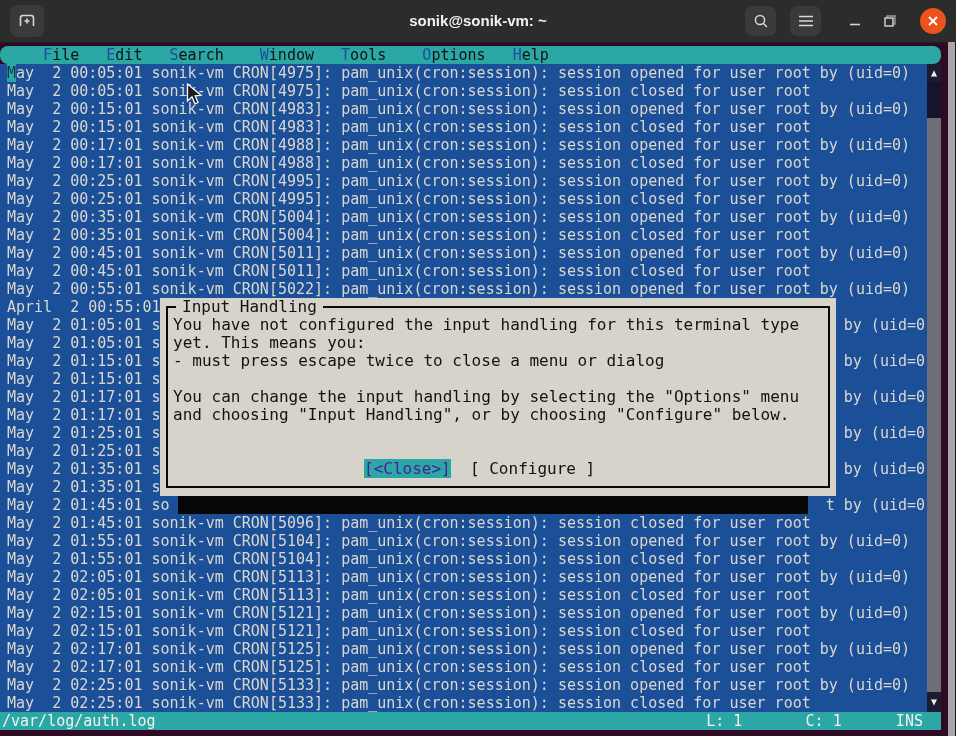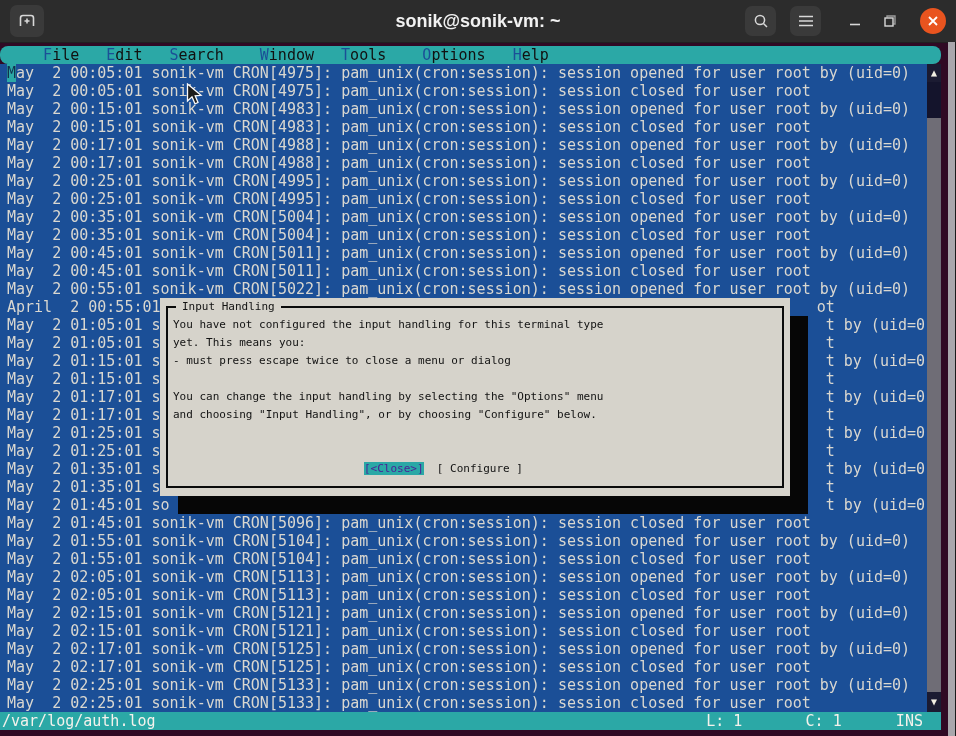--- a/index.html
+++ b/index.html
@@ -2,21 +2,21 @@
 <html><head>
 <meta charset="utf-8">
 <style>
   html,body{margin:0;padding:0;}
   body{width:956px;height:736px;overflow:hidden;background:#1b1b1b;}
   .window{position:relative;width:956px;height:736px;background:#300a24;font-family:"DejaVu Sans Mono",monospace;}
 
   
   .titlebar{position:absolute;top:0;left:0;width:956px;height:42px;background:#2c2c2c;border-bottom:1px solid #211f20;}
   .tb-title{position:absolute;left:0;right:0;top:0;height:34px;line-height:42px;text-align:center;
-            color:#f2f2f2;font-family:"Liberation Sans",sans-serif;font-size:18px;font-weight:bold;}
+            color:#f2f2f2;font-family:"Liberation Sans",sans-serif;font-size:15px;font-weight:bold;}
   .tb-btn{position:absolute;border-radius:7px;display:flex;align-items:center;justify-content:center;}
   .tb-btn.boxed{background:#3a3a3a;}
   .btn-newtab{left:10px;top:5px;width:34px;height:32px;}
   .btn-search{left:745px;top:6px;width:31px;height:30px;}
   .btn-menu{left:790px;top:6px;width:31px;height:30px;}
   .btn-min{left:841px;top:6px;width:28px;height:30px;}
   .btn-restore{left:876px;top:6px;width:28px;height:30px;}
   .btn-close{left:920px;top:8px;width:26px;height:26px;border-radius:50%;background:#e9541f;}
 
   
@@ -54,21 +54,21 @@
   .ed-down{height:20px;line-height:20px;}
 
   
   .gscroll{position:absolute;left:948px;top:42px;width:8px;height:694px;background:#a9a7ac;
            border-right:1px solid #1b1b1b;box-sizing:border-box;}
 
   
   .shadow-r{position:absolute;left:790px;top:316px;width:18px;height:198px;background:#060606;z-index:4;}
   .shadow-b{position:absolute;left:178px;top:496px;width:630px;height:18px;background:#060606;z-index:4;}
   .dialog{position:absolute;left:160px;top:298px;width:630px;height:198px;background:#d6d3cb;color:#121212;
-          font-size:11px;line-height:18px;z-index:5;}
+          font-size:16px;line-height:18px;z-index:5;padding-left:46px;}
   .dialog-border{position:absolute;left:6px;right:6px;top:8px;bottom:8px;border:2px solid #0a0a0a;}
   .dialog-title{position:absolute;top:0;left:16px;height:18px;line-height:18px;background:#d6d3cb;padding:0 6px;white-space:pre;}
   .dialog-body{position:absolute;top:18px;left:13px;right:13px;}
   .dialog-line{height:18px;white-space:pre;}
   .dialog-buttons{position:absolute;top:162px;left:204px;height:18px;white-space:pre;}
   .tui-close{background:#2ba8a6;color:#4c1d95;}
   .tui-configure{margin-left:2ch;}
 
   .mouse{position:absolute;left:186px;top:83px;z-index:10;}
 </style>

